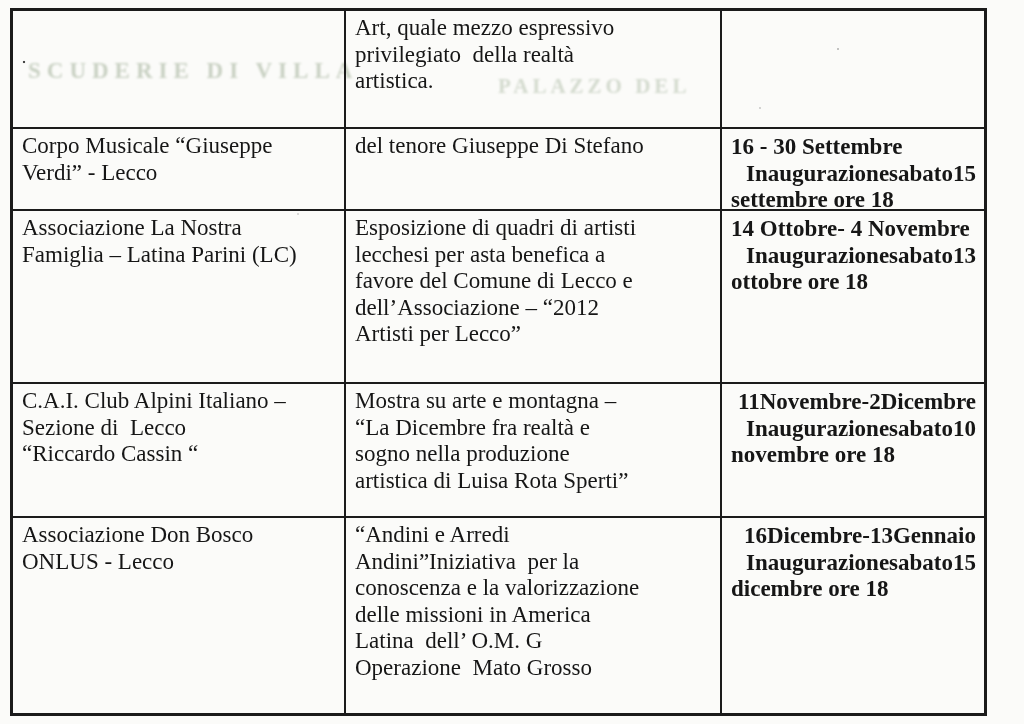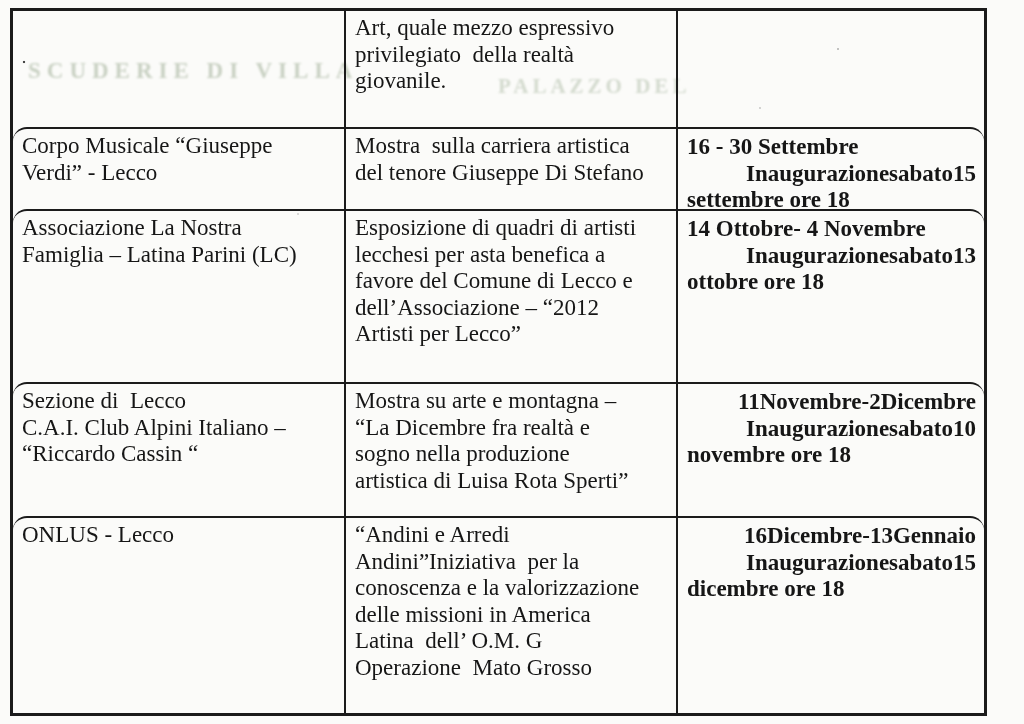--- a/index.html
+++ b/index.html
@@ -50,30 +50,30 @@
     box-sizing:border-box;
     border:3px solid var(--ink);
     display:grid;
     grid-template-rows:116px 82px 173px 134px 1fr;
     background:transparent;
   }
   .row{
     display:grid;
     grid-template-columns:331px 332px 1fr;
   }
-  .row + .row{border-top:2.5px solid var(--ink);border-radius:14px;}
+  .row + .row{border-top:2.5px solid var(--ink);}
   .cell{
     box-sizing:border-box;
     padding:4px 8px 0 9px;
     font-size:23px;
     line-height:26.5px;
     overflow:hidden;
   }
   .cell + .cell{border-left:2.5px solid var(--ink);}
-  .dates-cell{font-weight:bold;padding-top:5px;}
+  .dates-cell{font-weight:bold;padding-top:5px;margin-left:44px;}
   .line{white-space:pre-wrap;}
   .line.spread{
     display:flex;
     justify-content:flex-end;
     white-space:normal;
   }
 </style>
 </head>
 <body>
 
@@ -82,31 +82,30 @@
 <div class="watermark wm-left">SCUDERIE DI VILLA</div>
 
 <div class="watermark wm-right">PALAZZO DEL</div>
 
 <div class="tbl">
     <div class="row">
       <div class="cell organization-cell"></div>
       <div class="cell description-cell">
         <div class="line">Art, quale mezzo espressivo</div>
         <div class="line">privilegiato  della realtà</div>
-        <div class="line">giovanile.</div>
+        <div class="line">artistica.</div>
       </div>
       <div class="cell dates-cell"></div>
     </div>
     <div class="row">
       <div class="cell organization-cell">
         <div class="line">Corpo Musicale “Giuseppe</div>
         <div class="line">Verdi” - Lecco</div>
       </div>
       <div class="cell description-cell">
-        <div class="line">Mostra  sulla carriera artistica</div>
         <div class="line">del tenore Giuseppe Di Stefano</div>
       </div>
       <div class="cell dates-cell">
         <div class="line">16 - 30 Settembre</div>
         <div class="line spread">
           <span>Inaugurazione</span>
           <span>sabato</span>
           <span>15</span>
         </div>
         <div class="line">settembre ore 18</div>
@@ -129,22 +128,22 @@
         <div class="line spread">
           <span>Inaugurazione</span>
           <span>sabato</span>
           <span>13</span>
         </div>
         <div class="line">ottobre ore 18</div>
       </div>
     </div>
     <div class="row">
       <div class="cell organization-cell">
+        <div class="line">C.A.I. Club Alpini Italiano –</div>
         <div class="line">Sezione di  Lecco</div>
-        <div class="line">C.A.I. Club Alpini Italiano –</div>
         <div class="line">“Riccardo Cassin “</div>
       </div>
       <div class="cell description-cell">
         <div class="line">Mostra su arte e montagna –</div>
         <div class="line">“La Dicembre fra realtà e</div>
         <div class="line">sogno nella produzione</div>
         <div class="line">artistica di Luisa Rota Sperti”</div>
       </div>
       <div class="cell dates-cell">
         <div class="line spread">
@@ -158,20 +157,21 @@
         <div class="line spread">
           <span>Inaugurazione</span>
           <span>sabato</span>
           <span>10</span>
         </div>
         <div class="line">novembre ore 18</div>
       </div>
     </div>
     <div class="row">
       <div class="cell organization-cell">
+        <div class="line">Associazione Don Bosco</div>
         <div class="line">ONLUS - Lecco</div>
       </div>
       <div class="cell description-cell">
         <div class="line">“Andini e Arredi</div>
         <div class="line">Andini”Iniziativa  per la</div>
         <div class="line">conoscenza e la valorizzazione</div>
         <div class="line">delle missioni in America</div>
         <div class="line">Latina  dell’ O.M. G</div>
         <div class="line">Operazione  Mato Grosso</div>
       </div>

